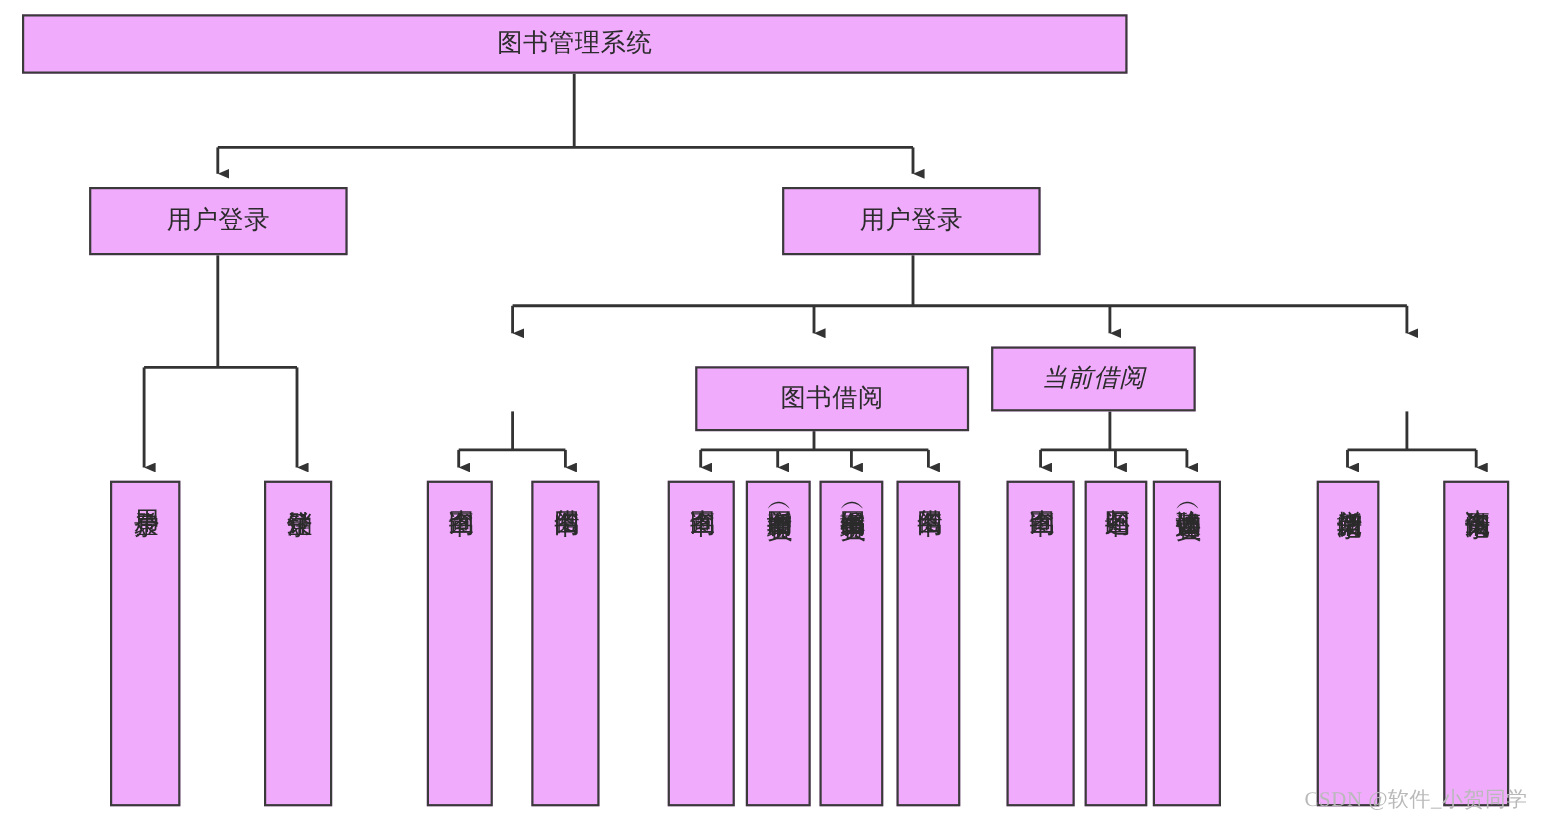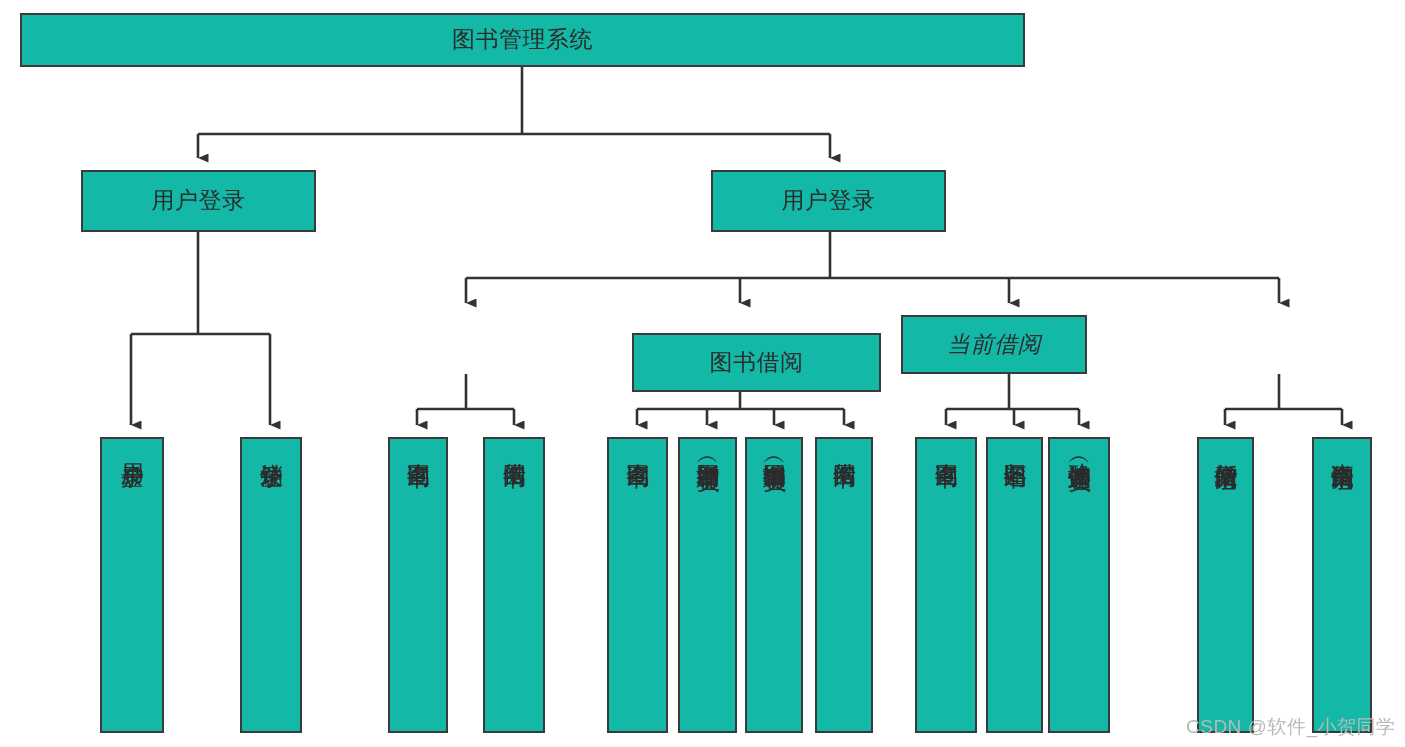--- a/index.html
+++ b/index.html
@@ -20,21 +20,21 @@
   #wires {
     position: absolute;
     left: 0;
     top: 0;
     width: 1405px;
     height: 747px;
   }
   .node {
     position: absolute;
     box-sizing: border-box;
-    background: #14b8a6;
+    background: #f0abfc;
     border: 2.5px solid #3a3a3a;
     display: flex;
     align-items: center;
     justify-content: center;
     color: #2b2b2b;
     z-index: 2;
   }
   .node .label {
     display: block;
     text-align: center;
@@ -62,21 +62,21 @@
   }
   .watermark {
     position: absolute;
     left: 1186px;
     top: 714px;
     font-size: 19px;
     color: #b9b9b9;
     letter-spacing: 0.5px;
     white-space: nowrap;
     z-index: 3;
-    font-family: Liberation Sans, sans-serif;
+    font-family: Liberation Serif, serif;
   }
 </style>
 </head>
 <body>
 
 <div id="canvas">
 
   <svg id="wires" viewBox="0 0 1405 747">
     <defs>
       <marker id="arrow" markerWidth="9" markerHeight="11" refX="4.5" refY="10.5" orient="auto" markerUnits="userSpaceOnUse">

